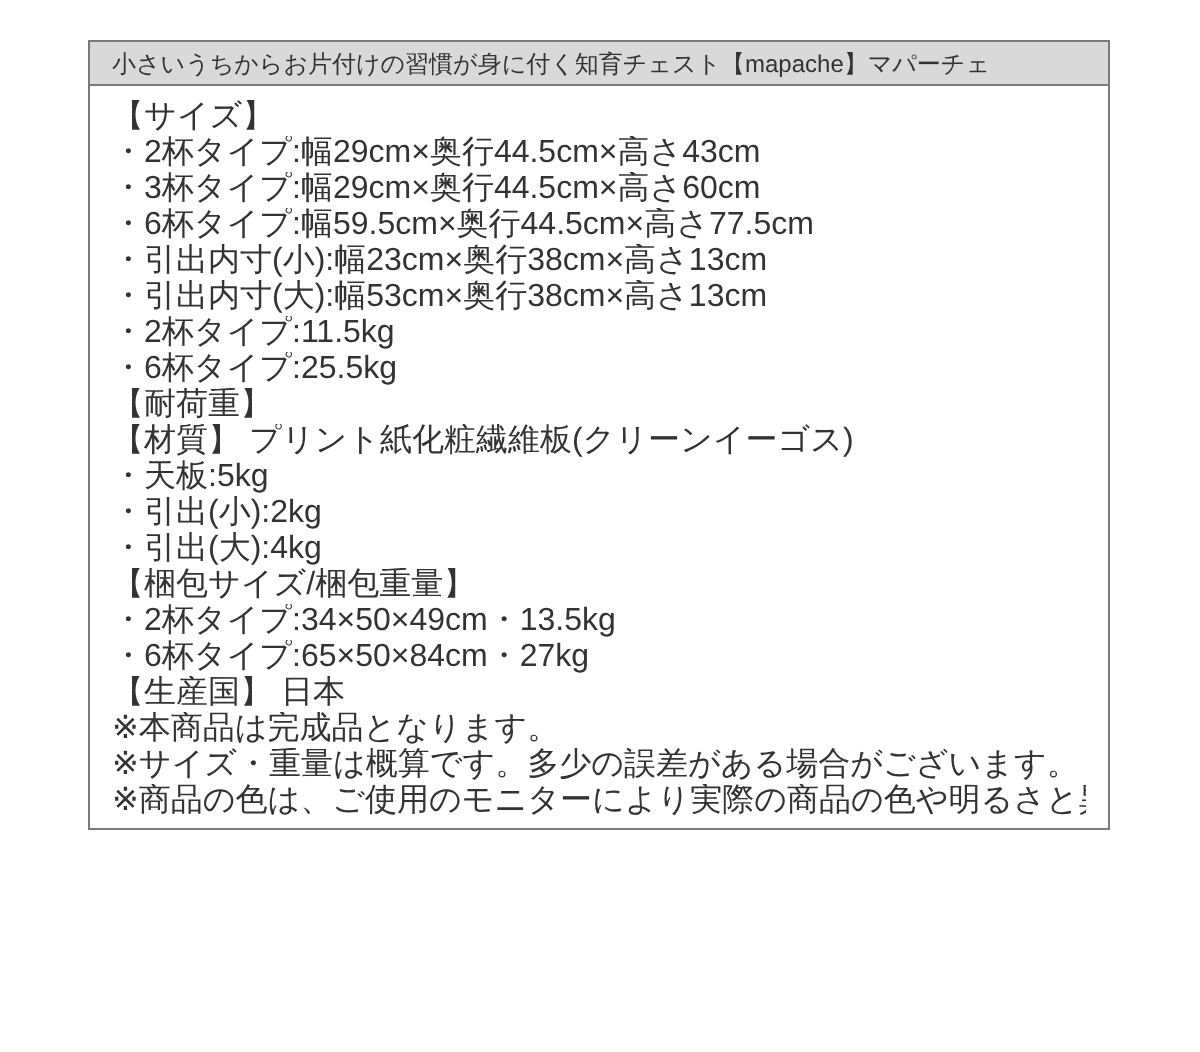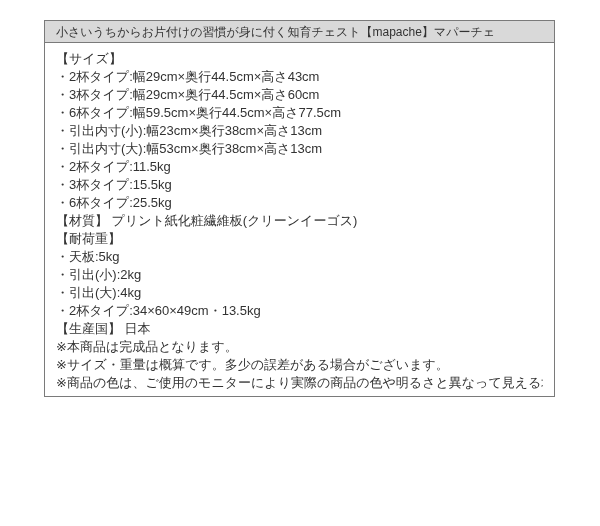--- a/index.html
+++ b/index.html
@@ -29,21 +29,21 @@
     border-bottom: 1px solid var(--border);
     height: 22px;
     line-height: 22px;
     padding: 0 11px;
     font-size: 12px;
     white-space: nowrap;
     overflow: hidden;
   }
   .spec-body {
     padding: 7px 11px 4px 11px;
-    font-size: 13px;
+    font-size: 16px;
     line-height: 18px;
   }
   .spec-row {
     height: 18px;
     white-space: nowrap;
     overflow: hidden;
   }
 </style>
 </head>
 <body>
@@ -51,26 +51,27 @@
 <div class="spec-table">
   <div class="spec-header">小さいうちからお片付けの習慣が身に付く知育チェスト【mapache】マパーチェ</div>
   <div class="spec-body">
     <div class="spec-row">【サイズ】</div>
     <div class="spec-row">・2杯タイプ:幅29cm×奥行44.5cm×高さ43cm</div>
     <div class="spec-row">・3杯タイプ:幅29cm×奥行44.5cm×高さ60cm</div>
     <div class="spec-row">・6杯タイプ:幅59.5cm×奥行44.5cm×高さ77.5cm</div>
     <div class="spec-row">・引出内寸(小):幅23cm×奥行38cm×高さ13cm</div>
     <div class="spec-row">・引出内寸(大):幅53cm×奥行38cm×高さ13cm</div>
     <div class="spec-row">・2杯タイプ:11.5kg</div>
-    <div class="spec-row">・3杯タイプ:15.5kg</div>
     <div class="spec-row">・6杯タイプ:25.5kg</div>
+    <div class="spec-row">【耐荷重】</div>
     <div class="spec-row">【材質】 プリント紙化粧繊維板(クリーンイーゴス)</div>
-    <div class="spec-row">【耐荷重】</div>
     <div class="spec-row">・天板:5kg</div>
     <div class="spec-row">・引出(小):2kg</div>
     <div class="spec-row">・引出(大):4kg</div>
-    <div class="spec-row">・2杯タイプ:34×60×49cm・13.5kg</div>
+    <div class="spec-row">【梱包サイズ/梱包重量】</div>
+    <div class="spec-row">・2杯タイプ:34×50×49cm・13.5kg</div>
+    <div class="spec-row">・6杯タイプ:65×50×84cm・27kg</div>
     <div class="spec-row">【生産国】 日本</div>
     <div class="spec-row">※本商品は完成品となります。</div>
     <div class="spec-row">※サイズ・重量は概算です。多少の誤差がある場合がございます。</div>
     <div class="spec-row">※商品の色は、ご使用のモニターにより実際の商品の色や明るさと異なって見える場合がございます。</div>
   </div>
 </div>
 
 </body></html>

